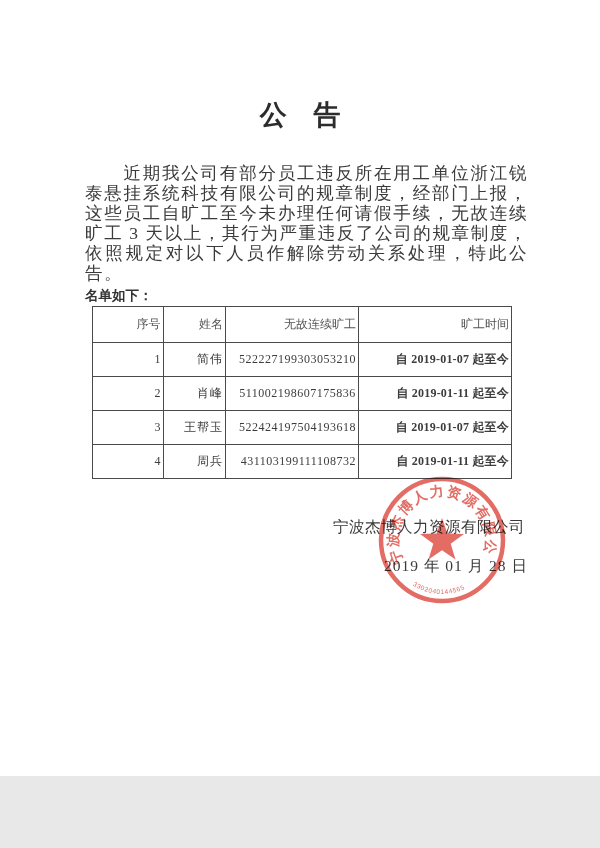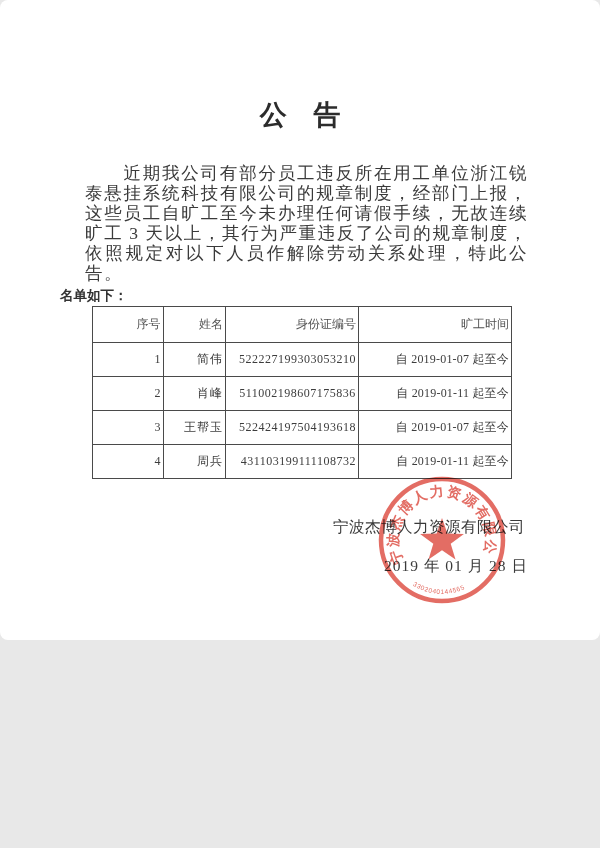--- a/index.html
+++ b/index.html
@@ -1,24 +1,23 @@
 <!DOCTYPE html>
 <html><head>
 <meta charset="utf-8">
 <style>
   html,body{margin:0;padding:0;background:#e8e8e8;}
   .page{
     position:relative;
-    width:600px;height:640px;
+    width:600px;height:776px;
     background:#ffffff;
     margin:0 auto;
     overflow:hidden;
     font-family:"Liberation Serif","DejaVu Serif",serif;
     color:#383838;
-    border-radius:8px;
   }
   .title{
     margin:0;
     padding-top:97px;
     text-align:center;
     font-size:27px;
     font-weight:bold;
     letter-spacing:10px;
     text-indent:10px;
     color:#2c2c2c;
@@ -26,21 +25,21 @@
   .body-para{
     margin:30px 72px 0 85px;
     font-size:17.5px;
     line-height:20px;
     letter-spacing:1.5px;
     text-align:justify;
     text-indent:2.2em;
     color:#3a3a3a;
   }
   .list-label{
-    margin:4px 0 1px 60px;
+    margin:4px 0 1px 85px;
     font-size:13.5px;
     font-weight:bold;
     color:#333;
   }
   table.absence{
     border-collapse:collapse;
     margin-left:92px;
     width:420px;
     table-layout:fixed;
     font-size:12px;
@@ -58,21 +57,21 @@
     font-weight:normal;
     color:#525252;
   }
   table.absence td{height:16px;}
   .col-no{width:70px;}
   .col-name{width:62px;}
   .col-id{width:132px;}
   .col-time{width:152px;}
   td.cell-name{font-weight:normal;letter-spacing:1px;}
   td.cell-id{font-weight:normal;letter-spacing:0.5px;}
-  td.cell-time{font-weight:normal;letter-spacing:0.2px;}
+  td.cell-time{font-weight:bold;letter-spacing:0.2px;}
   .sig-company{
     position:absolute;
     left:333px;top:517px;
     font-size:15.5px;
     letter-spacing:0.5px;
     color:#3a3a3a;
   }
   .sig-date{
     position:absolute;
     left:384px;top:550px;
@@ -104,21 +103,21 @@
     <colgroup>
       <col class="col-no">
         <col class="col-name">
         <col class="col-id">
         <col class="col-time">
     </colgroup>
     <thead>
       <tr>
         <th>序号</th>
         <th>姓名</th>
-        <th>身份证编号</th>
+        <th>无故连续旷工</th>
         <th>旷工时间</th>
       </tr>
     </thead>
     <tbody>
       <tr>
         <td>1</td>
         <td class="cell-name">简伟</td>
         <td class="cell-id">522227199303053210</td>
         <td class="cell-time">自 2019-01-07 起至今</td>
       </tr>

